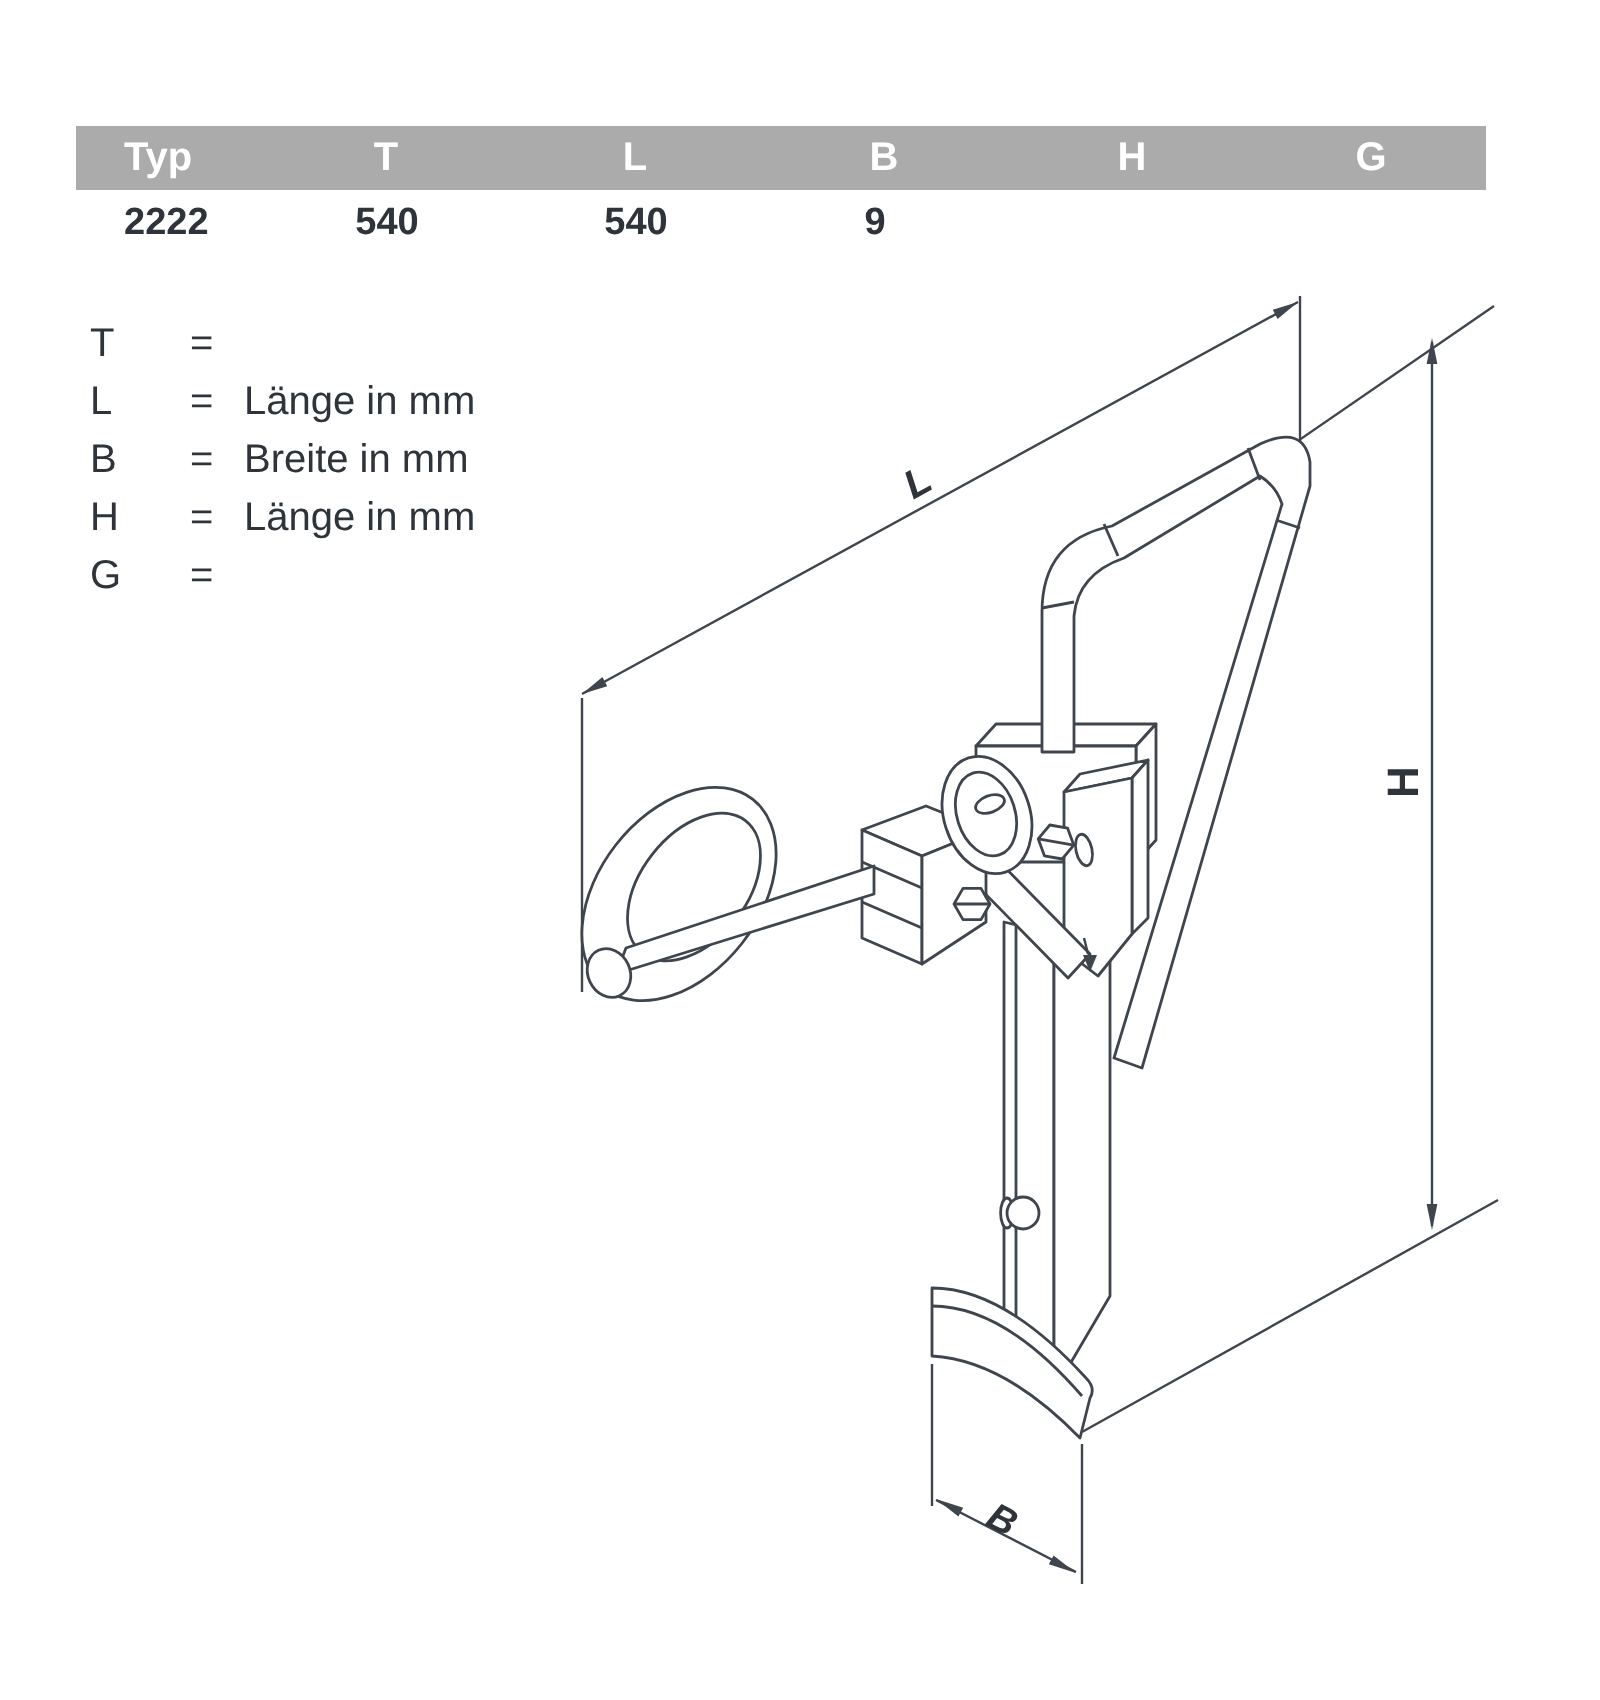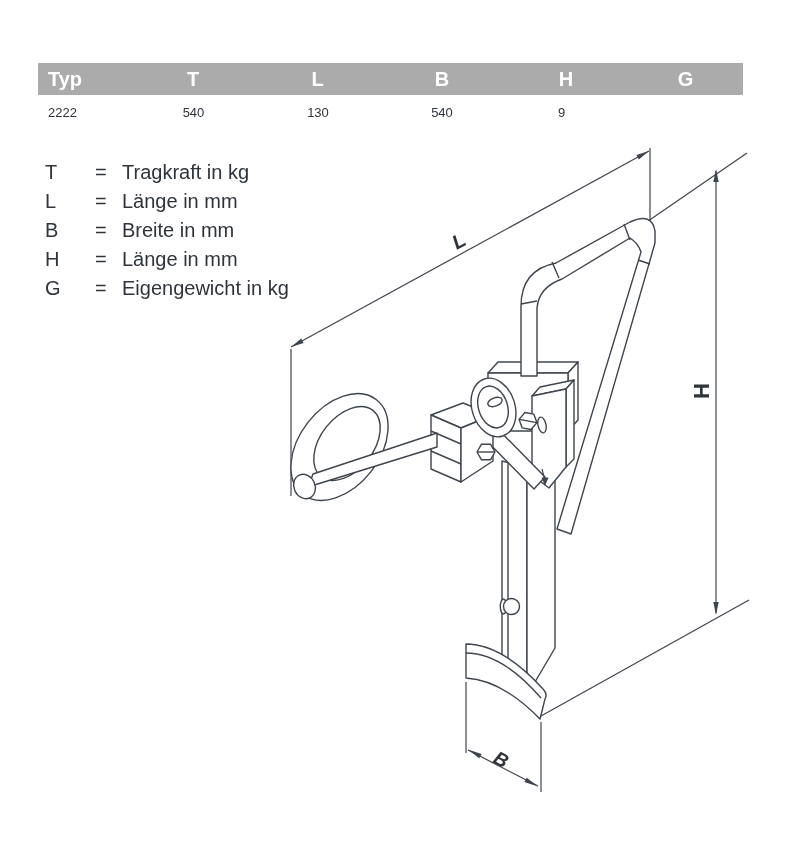--- a/index.html
+++ b/index.html
@@ -9,28 +9,28 @@
     background:#ffffff;
     font-family:"Liberation Sans",sans-serif;
     overflow:hidden;
   }
   
   .spec-table{position:absolute;left:38px;top:63px;width:705px;}
   .trow{display:flex;width:705px;}
   .thead{background:#ababab;height:32px;align-items:center;}
   .tvals{height:34px;align-items:center;}
   .cell{box-sizing:border-box;}
-  .c0{width:93px;text-align:left;padding-left:10px;}
+  .c0{width:93px;text-align:left;padding-left:24px;}
   .c1{width:124px;text-align:center;}
   .c2{width:125px;text-align:center;}
   .c3{width:124px;text-align:center;}
   .c4{width:124px;text-align:center;}
   .c5{width:115px;text-align:center;}
   .thead .cell{color:#ffffff;font-weight:bold;font-size:20px;}
-  .tvals .cell{color:#2e343a;font-size:13px;}
+  .tvals .cell{color:#2e343a;font-size:19px;font-weight:bold;}
   
   .legend{position:absolute;left:45px;top:158px;color:#2e343a;font-size:20px;}
   .legend-row{display:flex;height:29px;align-items:center;}
   .legend-sym{width:50px;}
   .legend-eq{width:27px;}
   .legend-desc{white-space:nowrap;}
   
   .drawing{position:absolute;left:0;top:0;}
   .dim-label{font-family:"Liberation Sans",sans-serif;font-weight:bold;fill:#2e343a;}
   .it{font-style:italic;}
@@ -45,51 +45,48 @@
       <div class="cell c0">Typ</div>
       <div class="cell c1">T</div>
       <div class="cell c2">L</div>
       <div class="cell c3">B</div>
       <div class="cell c4">H</div>
       <div class="cell c5">G</div>
     </div>
     <div class="trow tvals">
       <div class="cell c0">2222</div>
       <div class="cell c2">540</div>
-      <div class="cell c3">130</div>
       <div class="cell c4">540</div>
       <div class="cell c5">9</div>
     </div>
   </div>
 
   <div class="legend">
     <div class="legend-row">
       <span class="legend-sym">T</span>
       <span class="legend-eq">=</span>
-      <span class="legend-desc">Tragkraft in kg</span>
     </div>
     <div class="legend-row">
       <span class="legend-sym">L</span>
       <span class="legend-eq">=</span>
       <span class="legend-desc">Länge in mm</span>
     </div>
     <div class="legend-row">
       <span class="legend-sym">B</span>
       <span class="legend-eq">=</span>
       <span class="legend-desc">Breite in mm</span>
     </div>
     <div class="legend-row">
       <span class="legend-sym">H</span>
       <span class="legend-eq">=</span>
       <span class="legend-desc">Länge in mm</span>
     </div>
     <div class="legend-row">
       <span class="legend-sym">G</span>
       <span class="legend-eq">=</span>
-      <span class="legend-desc">Eigengewicht in kg</span>
     </div>
   </div>
 
   <svg class="drawing" width="800" height="850" viewBox="0 0 800 850">
 
     <g stroke="#3f454d" stroke-width="1.2" fill="none">
 
       <g>
         <path d="M291,349 V496"></path>
         <path d="M650,148 V232"></path>

